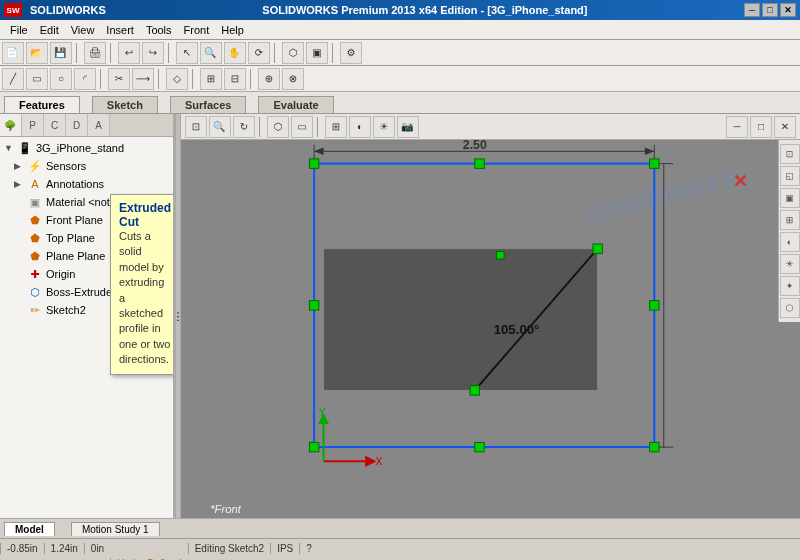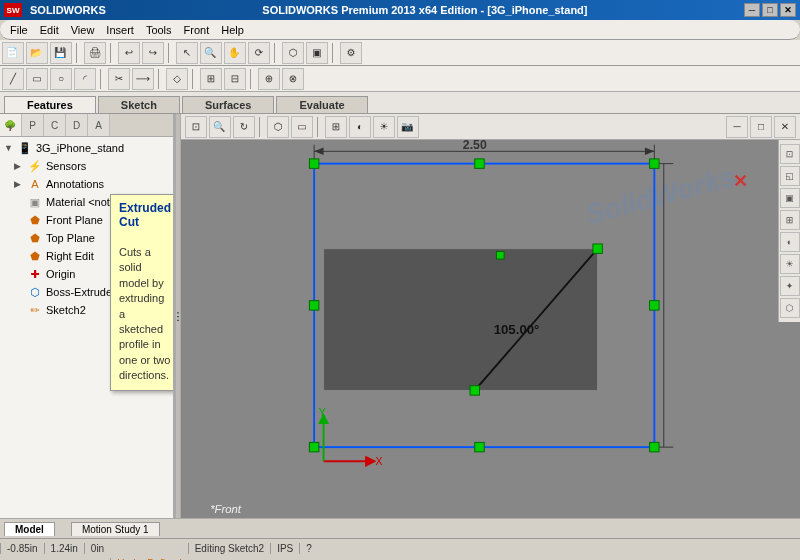--- a/index.html
+++ b/index.html
@@ -23,21 +23,20 @@
 
     
     #menubar {
       height: 20px;
       background: #f0ede8;
       display: flex;
       align-items: center;
       padding: 0 4px;
       border-bottom: 1px solid #999;
       font-size: 11px;
-      border-radius: 10px;
     }
     #menubar span { padding: 2px 6px; cursor: pointer; }
 
     
     #toolbar1 {
       height: 26px;
       background: #f0ede8;
       border-bottom: 1px solid #999;
       display: flex;
       align-items: center;
@@ -65,29 +64,29 @@
     
     #tabrow {
       height: 22px;
       background: #e8e4e0;
       display: flex;
       align-items: flex-end;
       padding: 0 4px;
       border-bottom: 1px solid #999;
     }
     .tab {
-      padding: 2px 22px;
+      padding: 2px 14px;
       background: #d4d0c8;
       border: 1px solid #999;
       border-bottom: none;
       cursor: pointer;
       font-size: 11px;
       font-weight: bold;
       color: #333;
-      margin-right: 2px;
+      margin-right: 12px;
     }
     .tab.active { background: #f0ede8; color: #000; }
 
     
     #main {
       display: flex;
       height: calc(560px - 20px - 20px - 26px - 26px - 22px - 22px - 20px);
       
     }
 
@@ -194,21 +193,21 @@
     #tooltip {
       position: absolute;
       top: 80px; left: 110px;
       background: #ffffc0;
       border: 1px solid #999;
       padding: 6px 8px;
       z-index: 100;
       max-width: 200px;
       box-shadow: 2px 2px 4px rgba(0,0,0,0.3);
     }
-    #tooltip-title { font-size: 12px; font-weight: bold; color: #003399; margin-bottom: 16px; }
+    #tooltip-title { font-size: 12px; font-weight: bold; color: #003399; margin-bottom: 0; }
     #tooltip-body { font-size: 11px; color: #333; line-height: 1.4; }
 
     
     #statusbar {
       height: 20px;
       background: #d4d0c8;
       border-top: 1px solid #999;
       display: flex;
       align-items: center;
       font-size: 10px;
@@ -401,21 +400,21 @@
 
       <div class="ft-item indent1">
         <span class="ft-expand" style="visibility:hidden;">▶</span>
         <span class="ft-icon" style="color:#cc6600;">⬟</span>
         <span>Top Plane</span>
       </div>
 
       <div class="ft-item indent1">
         <span class="ft-expand" style="visibility:hidden;">▶</span>
         <span class="ft-icon" style="color:#cc6600;">⬟</span>
-        <span>Right Edit</span>
+        <span>Plane Plane</span>
       </div>
 
       <div class="ft-item indent1">
         <span class="ft-expand" style="visibility:hidden;">▶</span>
         <span class="ft-icon" style="color:#cc0000;">✚</span>
         <span>Origin</span>
       </div>
 
       <div class="ft-item indent1">
         <span class="ft-expand" style="visibility:hidden;">▶</span>

